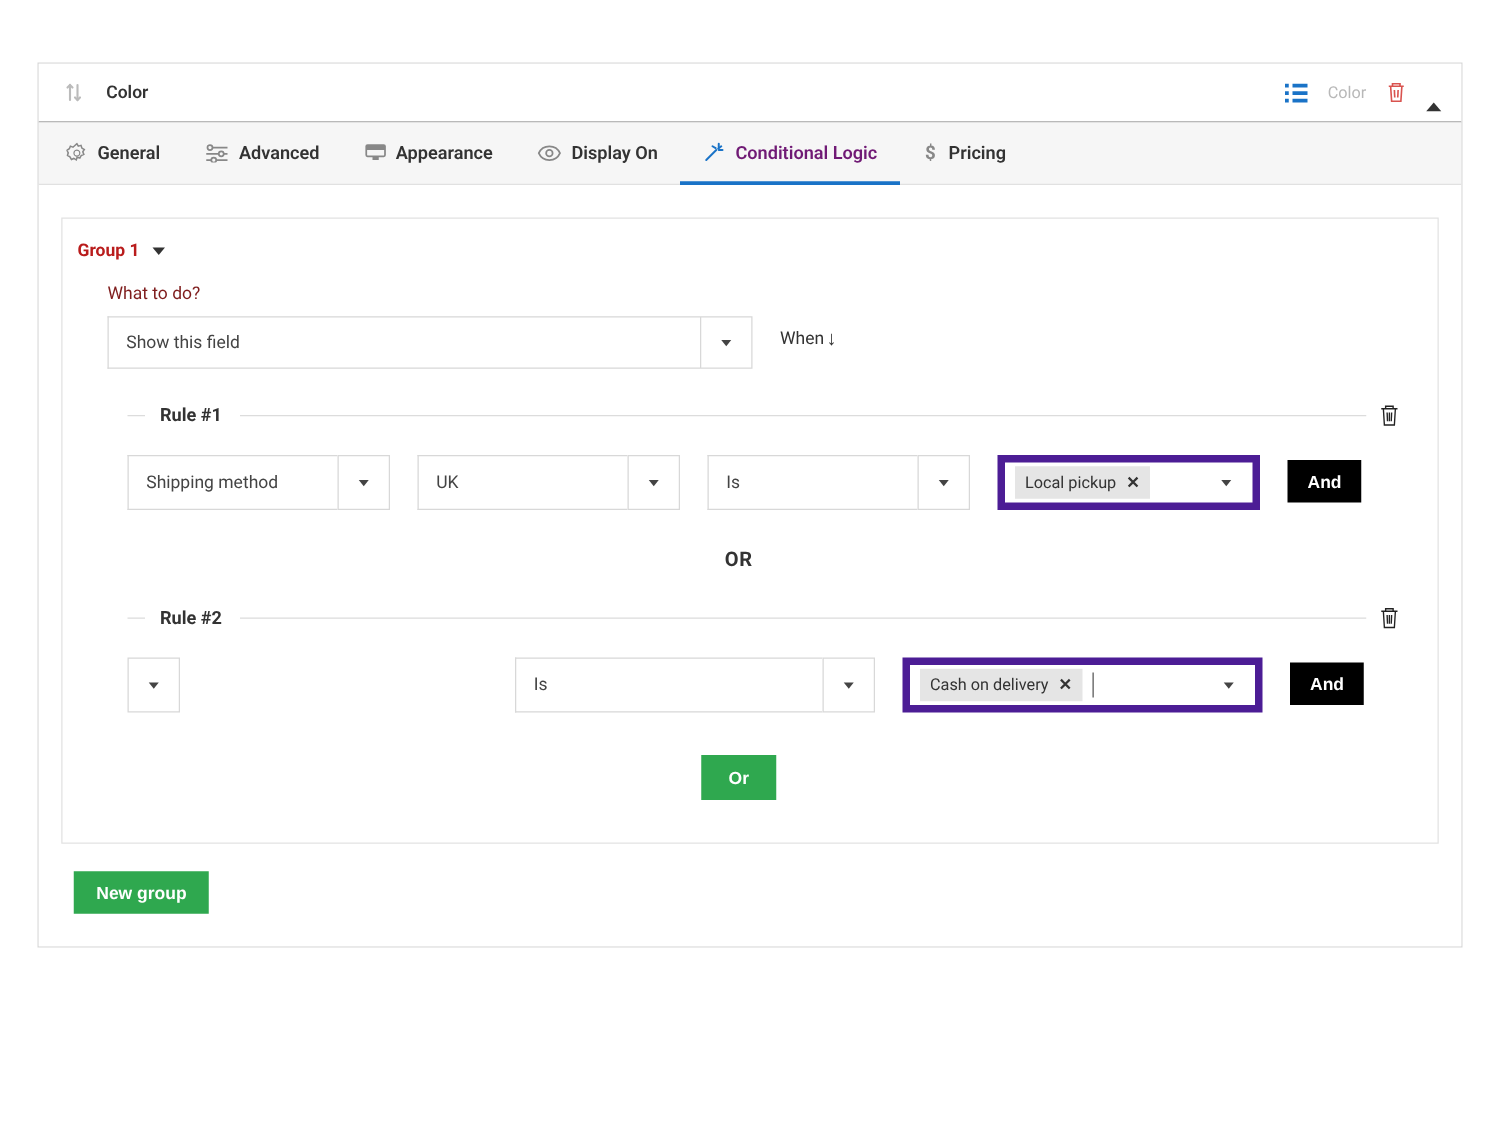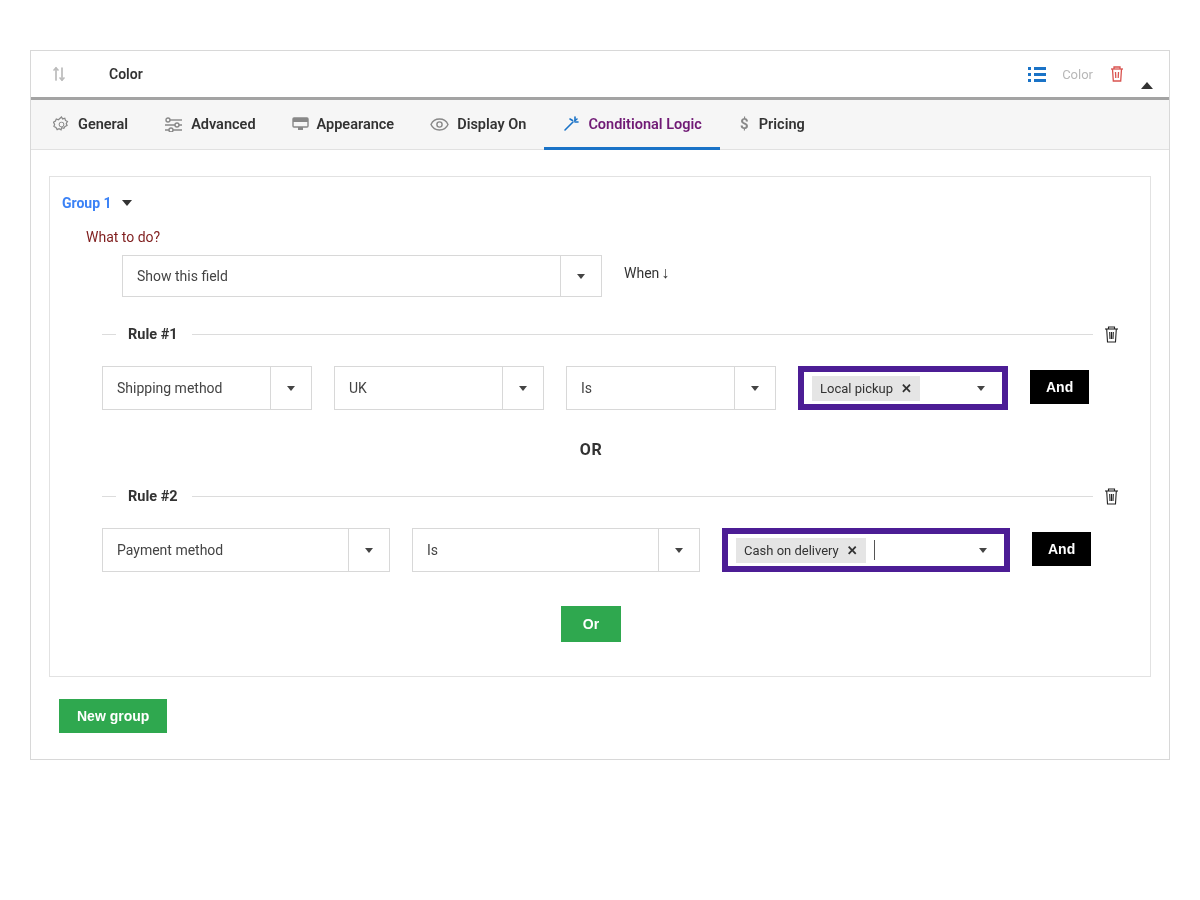--- a/index.html
+++ b/index.html
@@ -13,22 +13,21 @@
   .panel {
     border: 1px solid #d8d8d8;
     width: 1140px;
     margin: 0 auto;
   }
   .panel-header {
     display: flex;
     align-items: center;
     padding: 14px 16px;
     background: #fff;
-    border-bottom: 3px solid #a3a3a3;
-    gap: 24px;
+    border-bottom: 1px solid #a3a3a3;
   }
   .drag-handle {
     width: 24px;
     color: #bbb;
     font-size: 16px;
     margin-right: 14px;
     display: flex;
     align-items: center;
     justify-content: center;
   }
@@ -106,21 +105,21 @@
   }
   .group-card {
     border: 1px solid #e2e2e2;
     padding: 18px 30px 34px 12px;
   }
   .group-header {
     display: flex;
     align-items: center;
     gap: 10px;
     font-weight: 700;
-    color: #3b82f6;
+    color: #b91c1c;
     margin-bottom: 18px;
   }
   .chev-down-sm {
     width:0; height:0;
     border-left:5px solid transparent;
     border-right:5px solid transparent;
     border-top:6px solid #333;
     margin-top: -1px;
   }
   .chev-down-xs {
@@ -422,21 +421,21 @@
 
       <div class="group-header">
         <span>Group 1</span>
         <span class="chev-down-sm"></span>
       </div>
 
       <div class="section">
         <div class="label">What to do?</div>
         <div class="row">
           <div class="select" style="width:516px;">
-            <div class="select-main" style="flex:1;margin-left:36px;">Show this field</div>
+            <div class="select-main" style="flex:1;">Show this field</div>
             <div class="select-arrow">
                 <span class="chev-down-xs"></span>
               </div>
           </div>
           <div class="when-text">
             <span>When</span>
               <span class="down-arrow">↓</span>
           </div>
         </div>
       </div>
@@ -508,21 +507,20 @@
                   <path d="M3.7 4 L4.5 17 L12.5 17 L13.3 4"></path>
                   <path d="M6.7 7 L7 14"></path>
                   <path d="M10.3 7 L10 14"></path>
                   <path d="M8.5 7 L8.5 14"></path>
                 </g>
               </svg>
           </span>
         </div>
         <div class="condition-row">
           <div class="select sel-field" style="width:288px;">
-            <div class="select-main" style="flex:1;">Payment method</div>
             <div class="select-arrow">
                 <span class="chev-down-xs"></span>
               </div>
           </div>
           <div class="select sel-field" style="width:288px;">
             <div class="select-main" style="flex:1;">Is</div>
             <div class="select-arrow">
                 <span class="chev-down-xs"></span>
               </div>
           </div>

